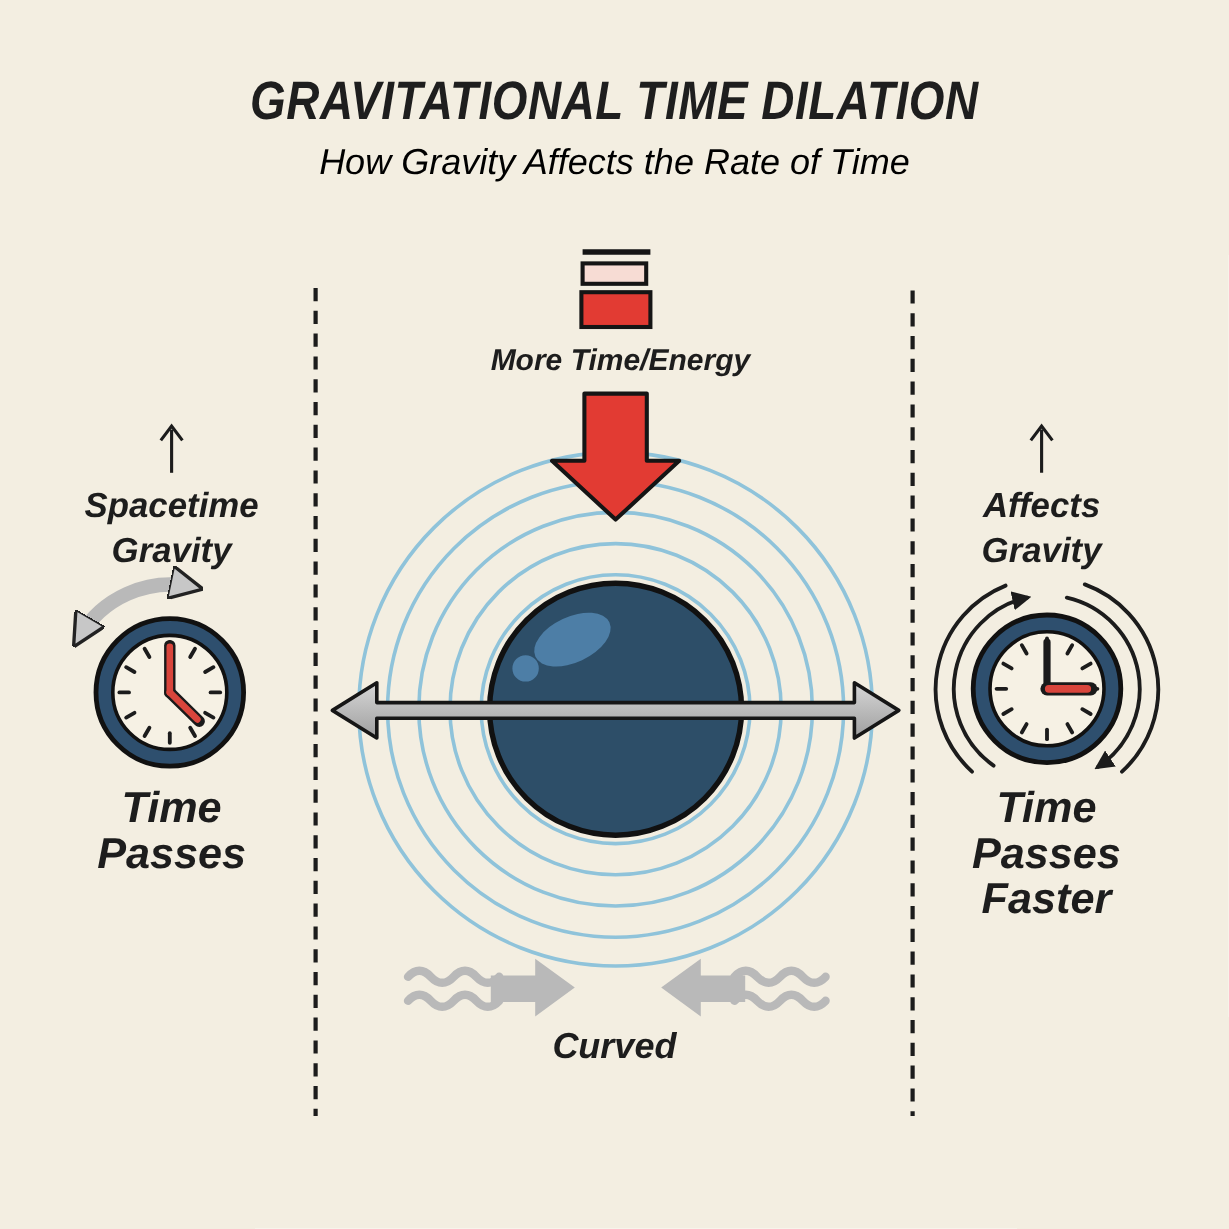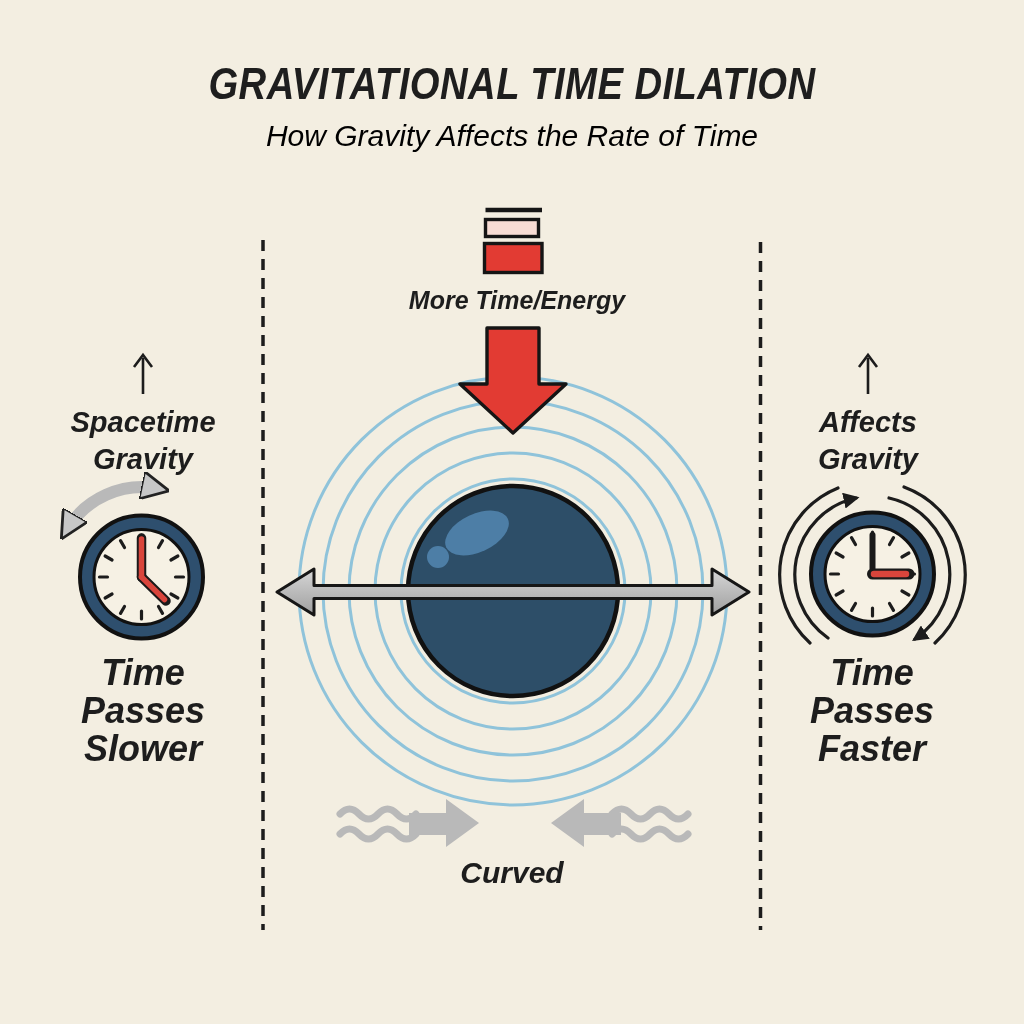--- a/index.html
+++ b/index.html
@@ -168,21 +168,20 @@
     <div>Gravity</div>
   </div>
   <div class="lbl gravity-label right">
     <div>Affects</div>
     <div>Gravity</div>
   </div>
 
   <div class="lbl time-label left">
     <div>Time</div>
     <div>Passes</div>
-    <div>Slower</div>
   </div>
   <div class="lbl time-label right">
     <div>Time</div>
     <div>Passes</div>
     <div>Faster</div>
   </div>
 
   <div class="lbl curved-label">
     <div>Curved</div>
   </div>

